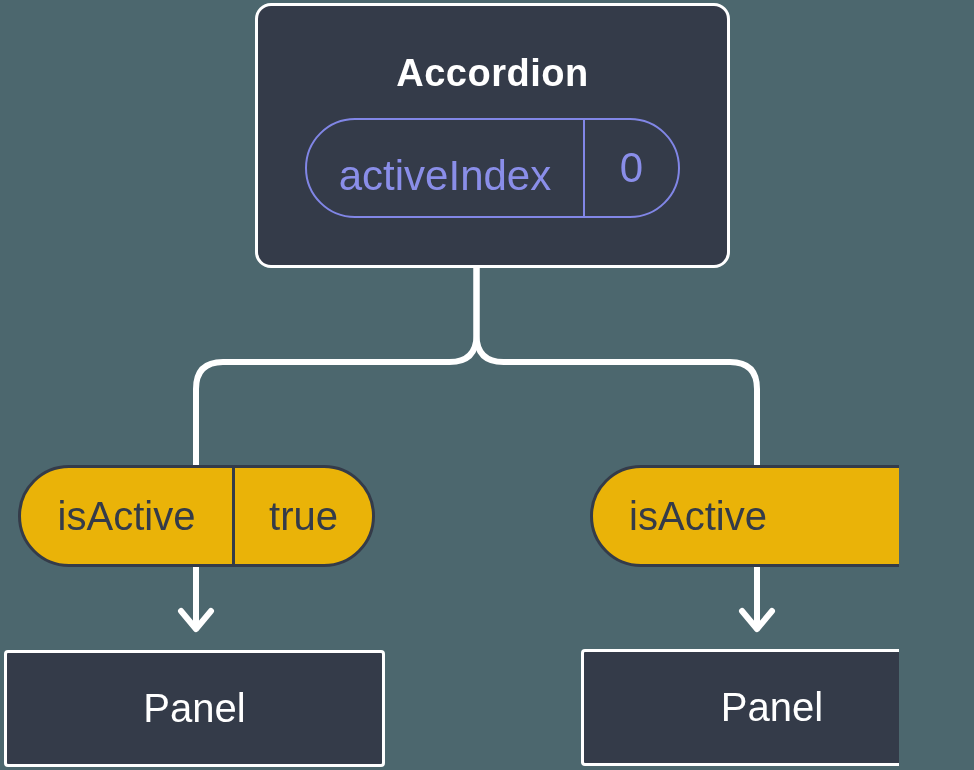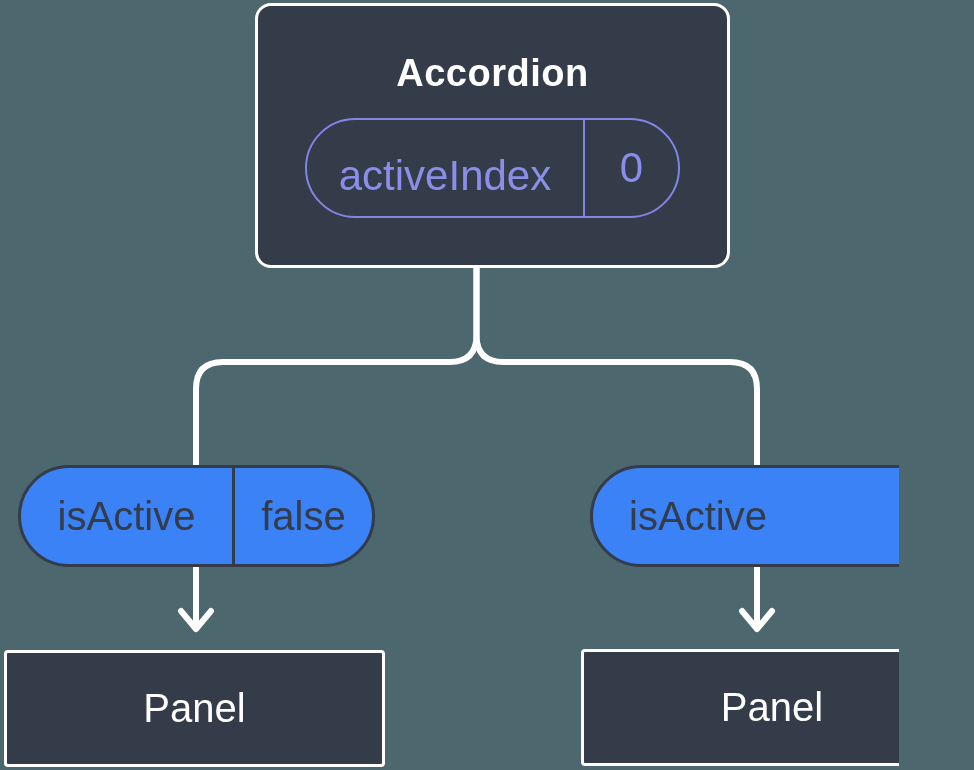--- a/index.html
+++ b/index.html
@@ -91,21 +91,21 @@
     display: flex;
     align-items: center;
     justify-content: center;
   }
 
   
   .prop-pill {
     position: absolute;
     box-sizing: border-box;
     height: 102px;
-    background: #3b82f6;
+    background: #eab308;
     border: 3px solid #343B49;
     border-radius: 51px;
     display: flex;
     z-index: 1;
     color: #343B49;
     font-size: 40px;
     line-height: 1;
   }
   .prop-pill .pill-name {
     display: flex;
@@ -142,21 +142,21 @@
   <div class="component-box root-box">
     <div class="root-title">Accordion</div>
     <div class="state-pill">
       <span class="pill-name">activeIndex</span>
       <span class="pill-value">0</span>
     </div>
   </div>
 
   <div class="prop-pill prop-left">
     <span class="pill-name">isActive</span>
-    <span class="pill-value">false</span>
+    <span class="pill-value">true</span>
   </div>
 
   <div class="prop-pill prop-right">
     <span class="pill-name">isActive</span>
   </div>
 
   <div class="component-box panel-box panel-left">Panel</div>
 
   <div class="component-box panel-box panel-right">Panel</div>
 

